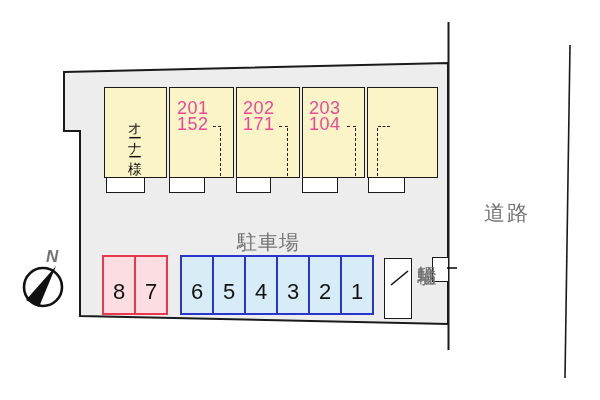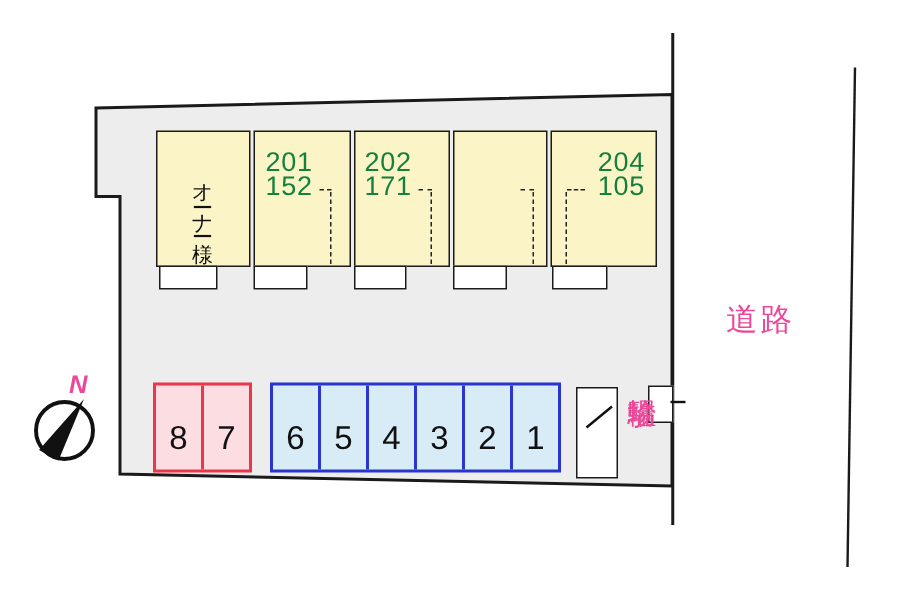--- a/index.html
+++ b/index.html
@@ -14,21 +14,21 @@
   .unit{
     position:absolute;box-sizing:border-box;top:87px;height:91px;
     background:#faf4c6;border:1.6px solid #1a1a1a;z-index:1;
   }
   .porch{
     position:absolute;box-sizing:border-box;top:176.5px;height:16px;
     background:#ffffff;border:1.6px solid #1a1a1a;z-index:2;
   }
   .unit-label{
     position:absolute;z-index:3;font-size:18px;line-height:16px;
-    letter-spacing:0.5px;white-space:nowrap;color:#15803d;
+    letter-spacing:0.5px;white-space:nowrap;color:#ec4899;
   }
   .unit-label span{display:block;}
   .vtext{
     writing-mode:vertical-rl;text-orientation:mixed;white-space:nowrap;
   }
   .owner-label{
     position:absolute;left:104px;top:87px;width:63px;height:91px;z-index:3;
     display:flex;align-items:center;justify-content:center;
     font-size:14px;letter-spacing:1.5px;
   }
@@ -44,21 +44,21 @@
   .lot.pink .stall + .stall{border-left:2px solid #e9374b;}
   .lot.blue .stall + .stall{border-left:2px solid #2a35c9;}
   .bike-rect{
     position:absolute;left:384px;top:258px;width:26px;height:59px;
     background:#ffffff;border:1.6px solid #1a1a1a;z-index:2;
   }
   .garbage-rect{
     position:absolute;left:432px;top:257px;width:15px;height:23px;
     background:#ffffff;border:1.6px solid #1a1a1a;z-index:2;
   }
-  .lbl{position:absolute;white-space:nowrap;z-index:6;color:#ec4899;}
+  .lbl{position:absolute;white-space:nowrap;z-index:6;color:#737373;}
   .parking-title{left:237px;top:229px;font-size:20px;letter-spacing:1px;}
   .road-label{left:484px;top:199px;font-size:21px;letter-spacing:2px;}
   .bike-label{left:416px;top:251px;font-size:19px;line-height:22px;}
   .garbage-label{left:453px;top:250px;font-size:19px;line-height:23px;text-align:left;}
   .garbage-label span{display:block;}
   .north-label{left:46px;top:247px;font-size:17px;font-weight:bold;font-style:italic;}
 </style>
 </head>
 <body>
 
@@ -88,34 +88,35 @@
     <span class="vtext">オーナー様</span>
   </div>
   <div class="unit-label" style="left:177px;top:100px;">
     <span>201</span>
     <span>152</span>
   </div>
   <div class="unit-label" style="left:243px;top:100px;text-align:right;">
     <span>202</span>
     <span>171</span>
   </div>
-  <div class="unit-label" style="left:367px;top:100px;width:63px;text-align:right;">
-    <span>204</span>
-    <span>105</span>
+  <div class="unit-label" style="left:309px;top:100px;">
+    <span>203</span>
+    <span>104</span>
   </div>
 
   <div class="dashh" style="left:213px;top:126px;width:8px;"></div>
   <div class="dashv" style="left:220px;top:128px;height:48px;"></div>
   <div class="dashh" style="left:279px;top:126px;width:9px;"></div>
   <div class="dashv" style="left:287px;top:128px;height:48px;"></div>
   <div class="dashh" style="left:347px;top:126px;width:9px;"></div>
   <div class="dashv" style="left:355px;top:128px;height:48px;"></div>
   <div class="dashh" style="left:378px;top:126px;width:12px;"></div>
   <div class="dashv" style="left:377px;top:128px;height:48px;"></div>
 
+  <div class="lbl parking-title">駐車場</div>
   <div class="lot pink">
     <div class="stall">8</div>
     <div class="stall">7</div>
   </div>
   <div class="lot blue">
     <div class="stall">6</div>
     <div class="stall">5</div>
     <div class="stall">4</div>
     <div class="stall">3</div>
     <div class="stall">2</div>

